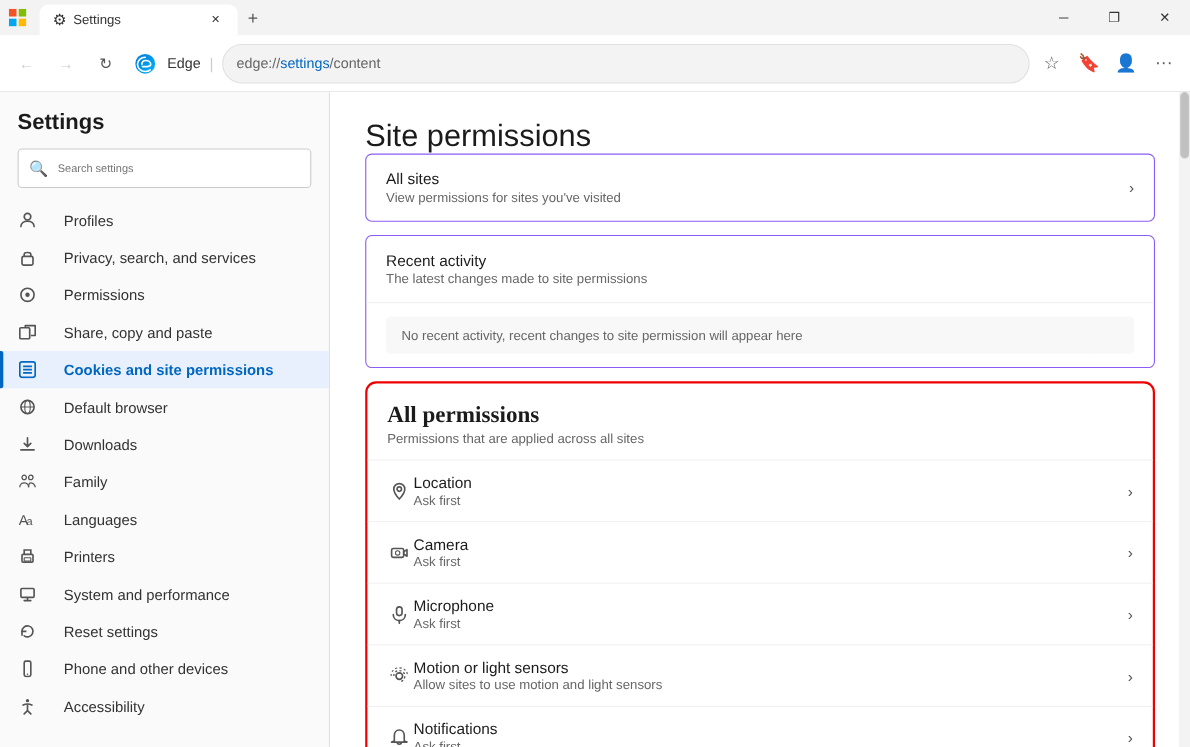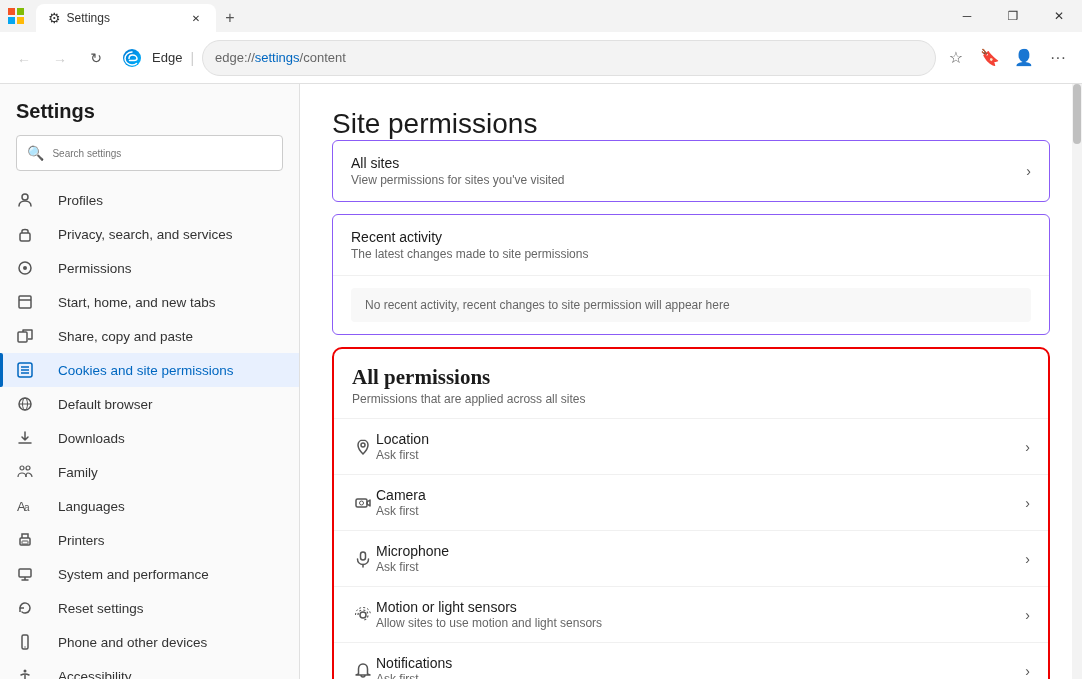--- a/index.html
+++ b/index.html
@@ -182,21 +182,21 @@
       padding: 8px 16px;
       gap: 24px;
       cursor: pointer;
       color: #333;
       font-size: 13.5px;
       position: relative;
     }
     .sidebar-item.active {
       background: #e8f0fe;
       color: #0067c0;
-      font-weight: 400;
+      font-weight: 700;
     }
     .sidebar-item.active::before {
       content: '';
       position: absolute;
       left: 0;
       top: 0;
       bottom: 0;
       width: 3px;
       background: #0067c0;
       border-radius: 0 2px 2px 0;
@@ -435,29 +435,20 @@
         <svg width="16" height="16" viewBox="0 0 16 16">
             <circle cx="8" cy="8" r="6" fill="none" stroke="#555" stroke-width="1.5"></circle>
             <circle cx="8" cy="8" r="2" fill="#555"></circle>
           </svg>
       </span>
       <span>Permissions</span>
     </div>
     <div class="sidebar-item">
       <span class="sidebar-item-icon">
         <svg width="16" height="16" viewBox="0 0 16 16">
-            <rect x="2" y="2" width="12" height="12" rx="1" fill="none" stroke="#555" stroke-width="1.5"></rect>
-            <line x1="2" y1="6" x2="14" y2="6" stroke="#555" stroke-width="1.5"></line>
-          </svg>
-      </span>
-      <span>Start, home, and new tabs</span>
-    </div>
-    <div class="sidebar-item">
-      <span class="sidebar-item-icon">
-        <svg width="16" height="16" viewBox="0 0 16 16">
             <rect x="1" y="4" width="9" height="10" rx="1" fill="none" stroke="#555" stroke-width="1.5"></rect>
             <path d="M6 4 V2 H15 V11 H11" fill="none" stroke="#555" stroke-width="1.5" stroke-linejoin="round"></path>
           </svg>
       </span>
       <span>Share, copy and paste</span>
     </div>
     <div class="sidebar-item active">
       <span class="sidebar-item-icon">
         <svg width="16" height="16" viewBox="0 0 16 16">
             <rect x="1" y="1" width="14" height="14" rx="2" fill="none" stroke="#0067c0" stroke-width="1.5"></rect>

